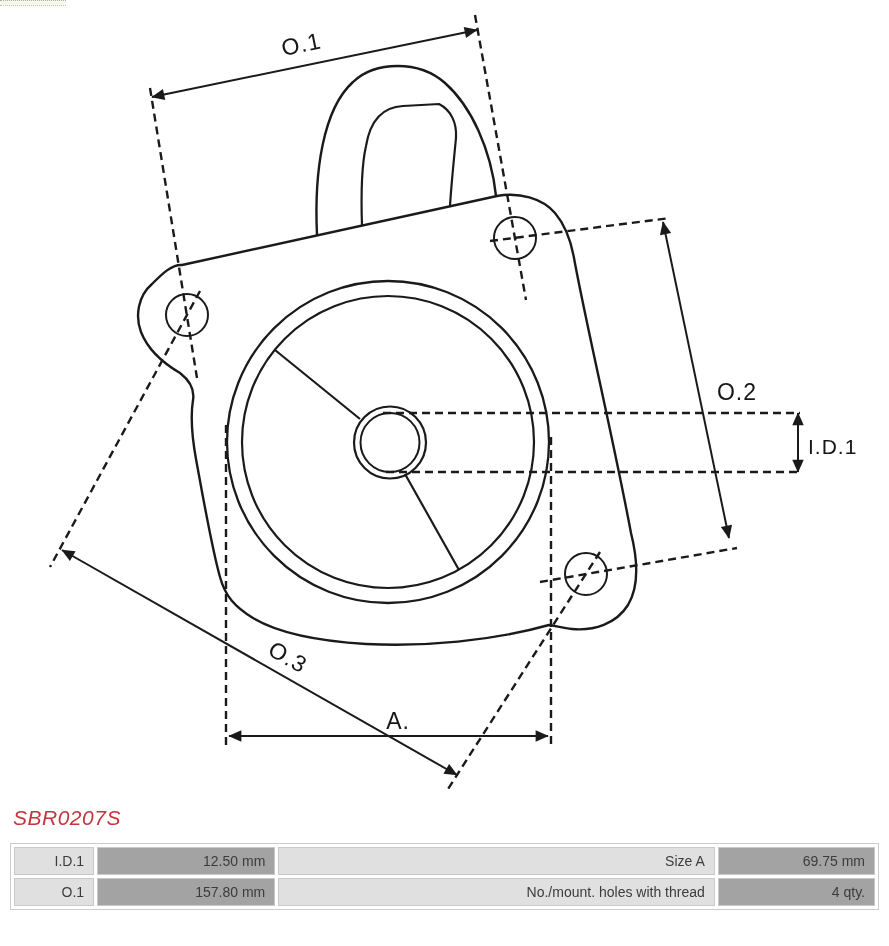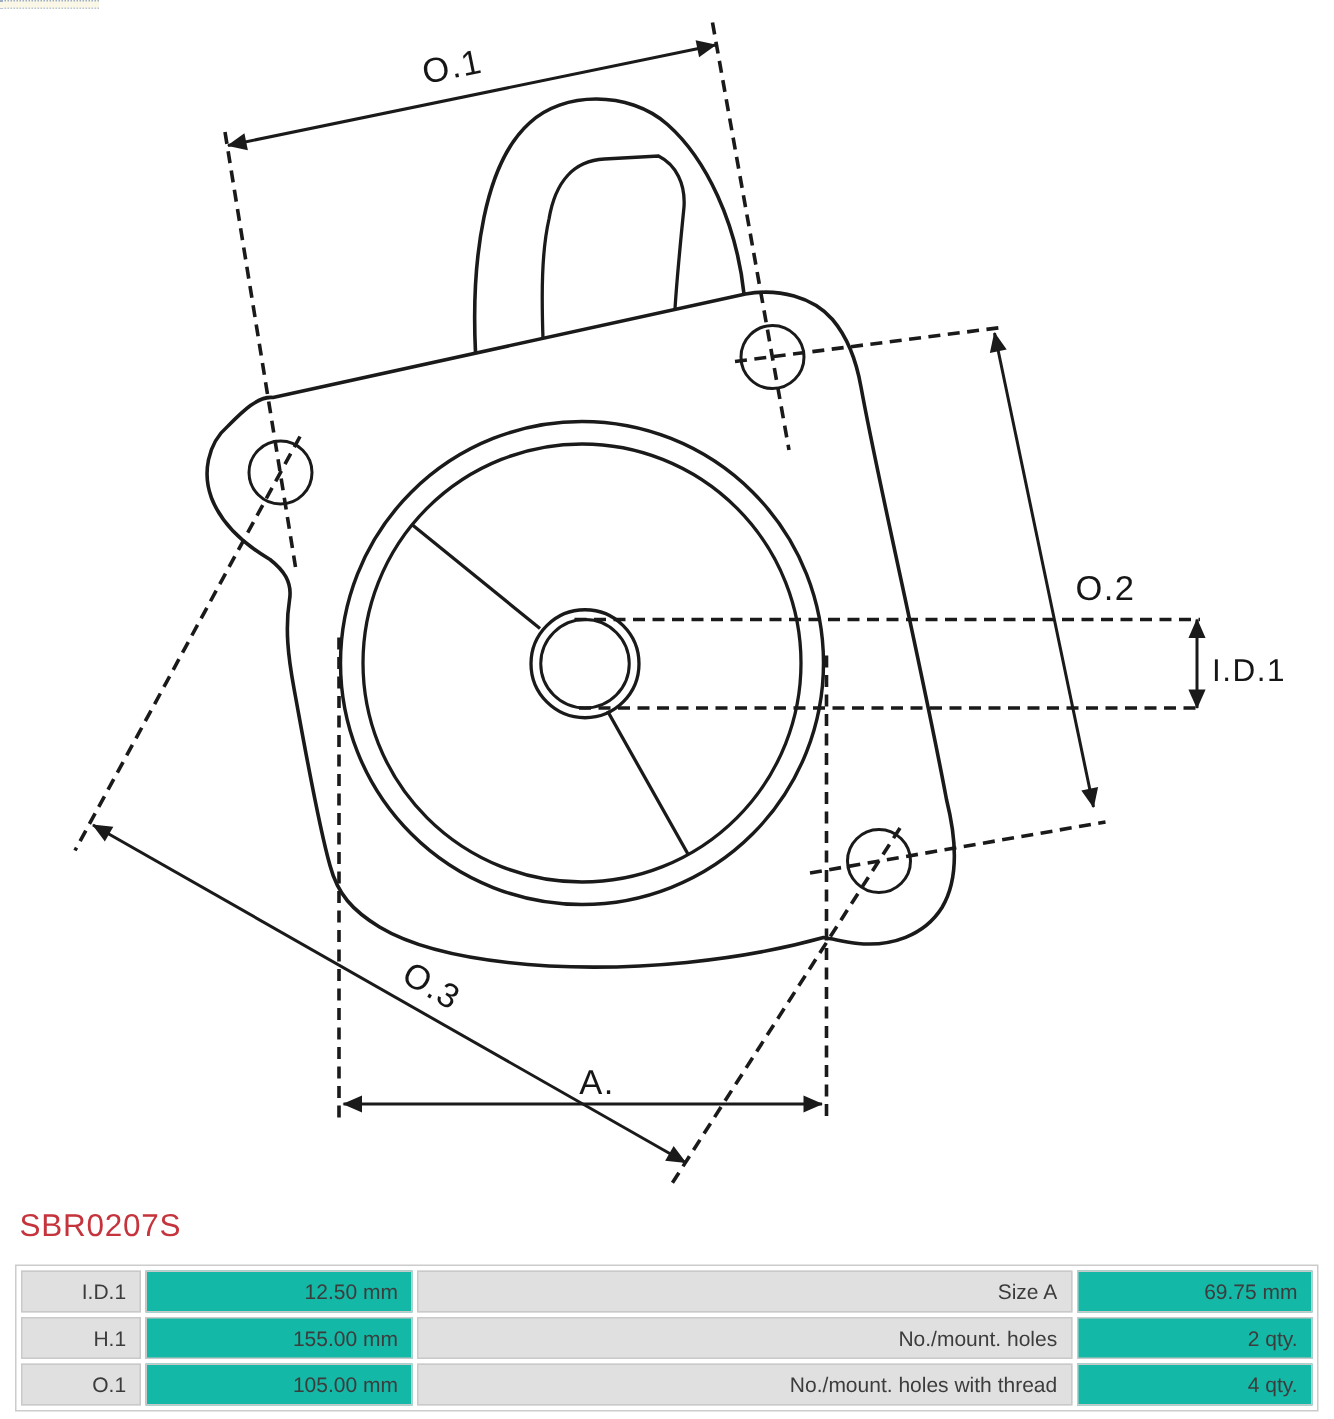--- a/index.html
+++ b/index.html
@@ -12,36 +12,36 @@
     position:absolute;left:0;top:0;width:66px;height:6px;
     background:#faf7e6;border-top:1px dotted #9aadc4;border-bottom:1px dotted #b9c6d8;
     box-sizing:border-box;
   }
   .drawing{position:absolute;left:0;top:0;}
   .dwg-line{stroke:#1a1a1a;fill:none;}
   .dwg-text{fill:#161616;font-family:"Liberation Sans","DejaVu Sans",sans-serif;letter-spacing:1px;}
 
   .part-title{
     position:absolute;left:13px;top:806px;
-    font-size:21px;color:#c5343c;letter-spacing:0.5px;
+    font-size:21px;color:#c5343c;letter-spacing:0.5px;font-style:italic;
   }
   table.specs{
     position:absolute;left:10px;top:843px;width:869px;
     border-collapse:separate;border-spacing:3px;
     border:1px solid #cccccc;background:#ffffff;
     table-layout:fixed;
   }
   table.specs td{
     border:1px solid #c9c9c9;
     font-size:14px;line-height:20px;color:#3c3c3c;
     padding:3px 9px;text-align:right;white-space:nowrap;
     overflow:hidden;
   }
   td.lbl{background:#e0e0e0;}
-  td.val{background:#14b8a6;}
+  td.val{background:#a3a3a3;}
   col.c1{width:80px;}  col.c2{width:178px;}
   col.c3{width:436px;} col.c4{width:157px;}
 </style>
 </head>
 <body>
 
 <div class="artifact"></div>
 
 <svg class="drawing" width="889" height="800" viewBox="0 0 889 800" xmlns="http://www.w3.org/2000/svg">
   <defs>
@@ -129,25 +129,19 @@
       <col class="c4">
     </colgroup>
   <tbody>
     <tr>
       <td class="lbl">I.D.1</td>
       <td class="val">12.50 mm</td>
       <td class="lbl">Size A</td>
       <td class="val">69.75 mm</td>
     </tr>
     <tr>
-      <td class="lbl">H.1</td>
-      <td class="val">155.00 mm</td>
-      <td class="lbl">No./mount. holes</td>
-      <td class="val">2 qty.</td>
-    </tr>
-    <tr>
       <td class="lbl">O.1</td>
-      <td class="val">105.00 mm</td>
+      <td class="val">157.80 mm</td>
       <td class="lbl">No./mount. holes with thread</td>
       <td class="val">4 qty.</td>
     </tr>
   </tbody>
 </table>
 
 </body></html>

